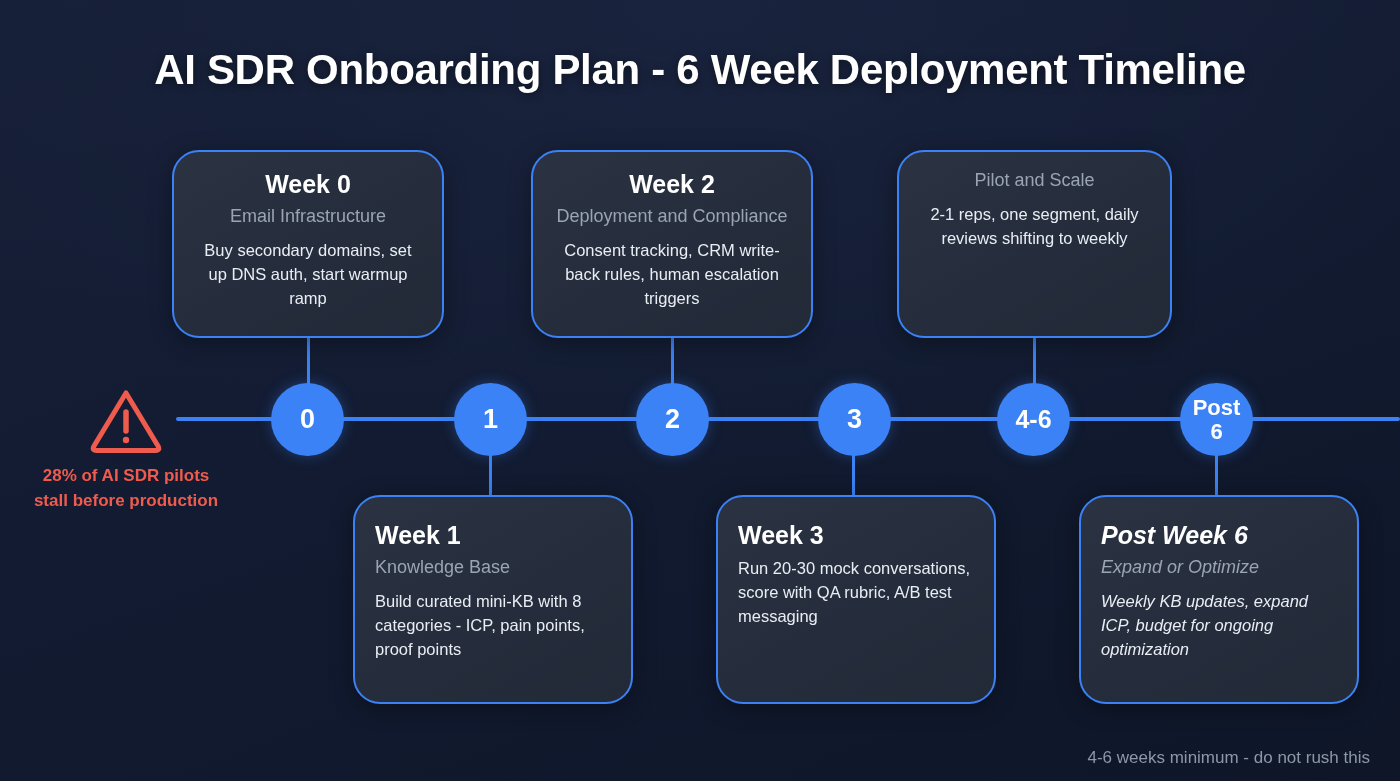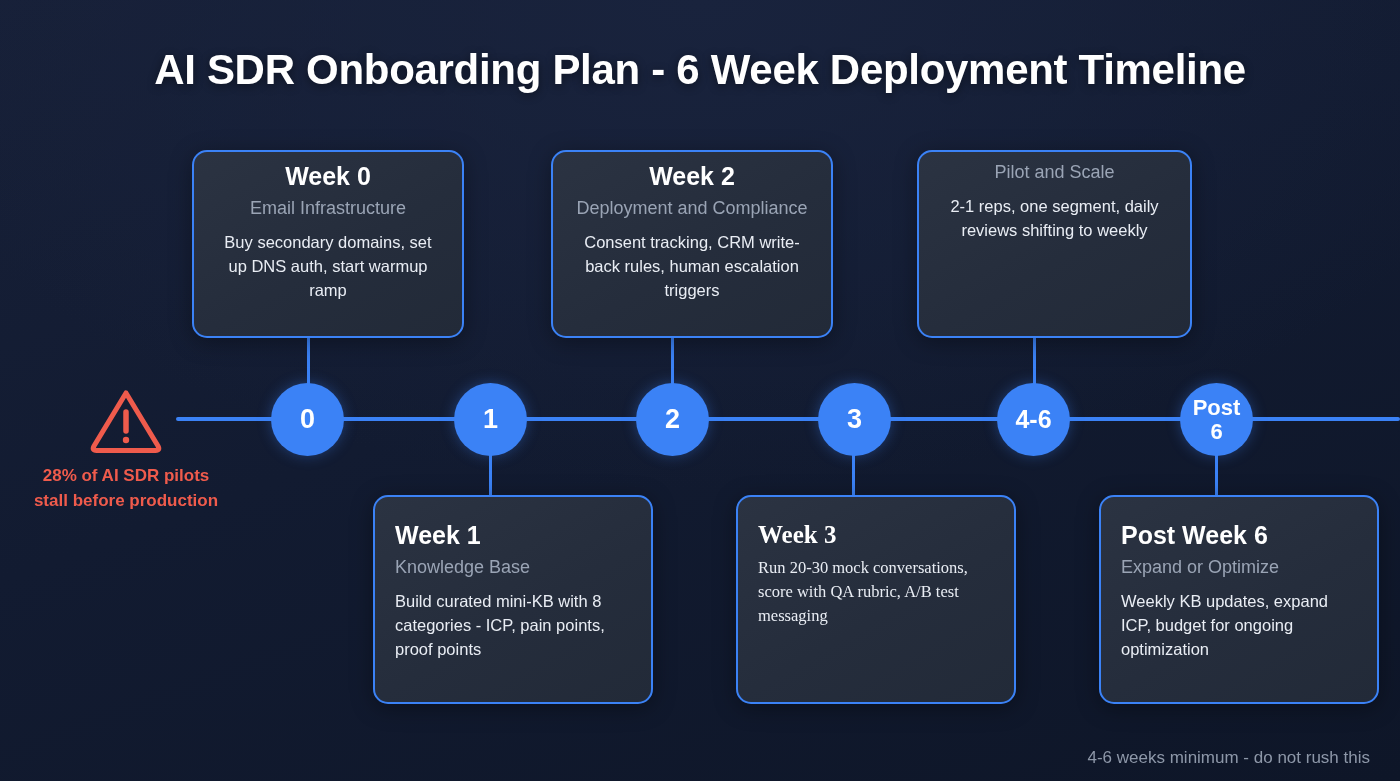--- a/index.html
+++ b/index.html
@@ -69,24 +69,23 @@
     position: absolute;
     width: 3px;
     background: #3b82f6;
   }
 
   
   .card {
     position: absolute;
     background: linear-gradient(150deg, #2b3342 0%, #252d3c 55%, #222a38 100%);
     border: 2px solid #3b82f6;
-    border-radius: 15px;
-    padding: 10px 20px;
+    border-radius: 27px;
+    padding: 18px 20px;
     box-shadow: 0 4px 22px rgba(0,0,0,0.35);
-    margin-left: 20px;
   }
   .card.top   { text-align: center; }
   .card.bottom{ text-align: left; }
 
   .card-title {
     color: #ffffff;
     font-size: 25px;
     font-weight: bold;
     margin-bottom: 7px;
   }
@@ -192,26 +191,26 @@
     <div class="card-subtitle">Pilot and Scale</div>
     <div class="card-desc">2-1 reps, one segment, daily reviews shifting to weekly</div>
   </div>
 
   <div class="card bottom" style="left:353px; top:495px; width:280px; height:209px; padding-top:24px;">
     <div class="card-title">Week 1</div>
     <div class="card-subtitle">Knowledge Base</div>
     <div class="card-desc">Build curated mini-KB with 8 categories - ICP, pain points, proof points</div>
   </div>
 
-  <div class="card bottom" style="left:716px; top:495px; width:280px; height:209px; padding-top:24px;font-family:Liberation Serif, serif;">
+  <div class="card bottom" style="left:716px; top:495px; width:280px; height:209px; padding-top:24px;">
     <div class="card-title">Week 3</div>
     <div class="card-desc">Run 20-30 mock conversations, score with QA rubric, A/B test messaging</div>
   </div>
 
-  <div class="card bottom" style="left:1079px; top:495px; width:280px; height:209px; padding-top:24px;">
+  <div class="card bottom" style="left:1079px; top:495px; width:280px; height:209px; padding-top:24px;font-style:italic;">
     <div class="card-title">Post Week 6</div>
     <div class="card-subtitle">Expand or Optimize</div>
     <div class="card-desc">Weekly KB updates, expand ICP, budget for ongoing optimization</div>
   </div>
 
   <div id="footer-note">4-6 weeks minimum - do not rush this</div>
 
 </div>
 
 </body></html>

